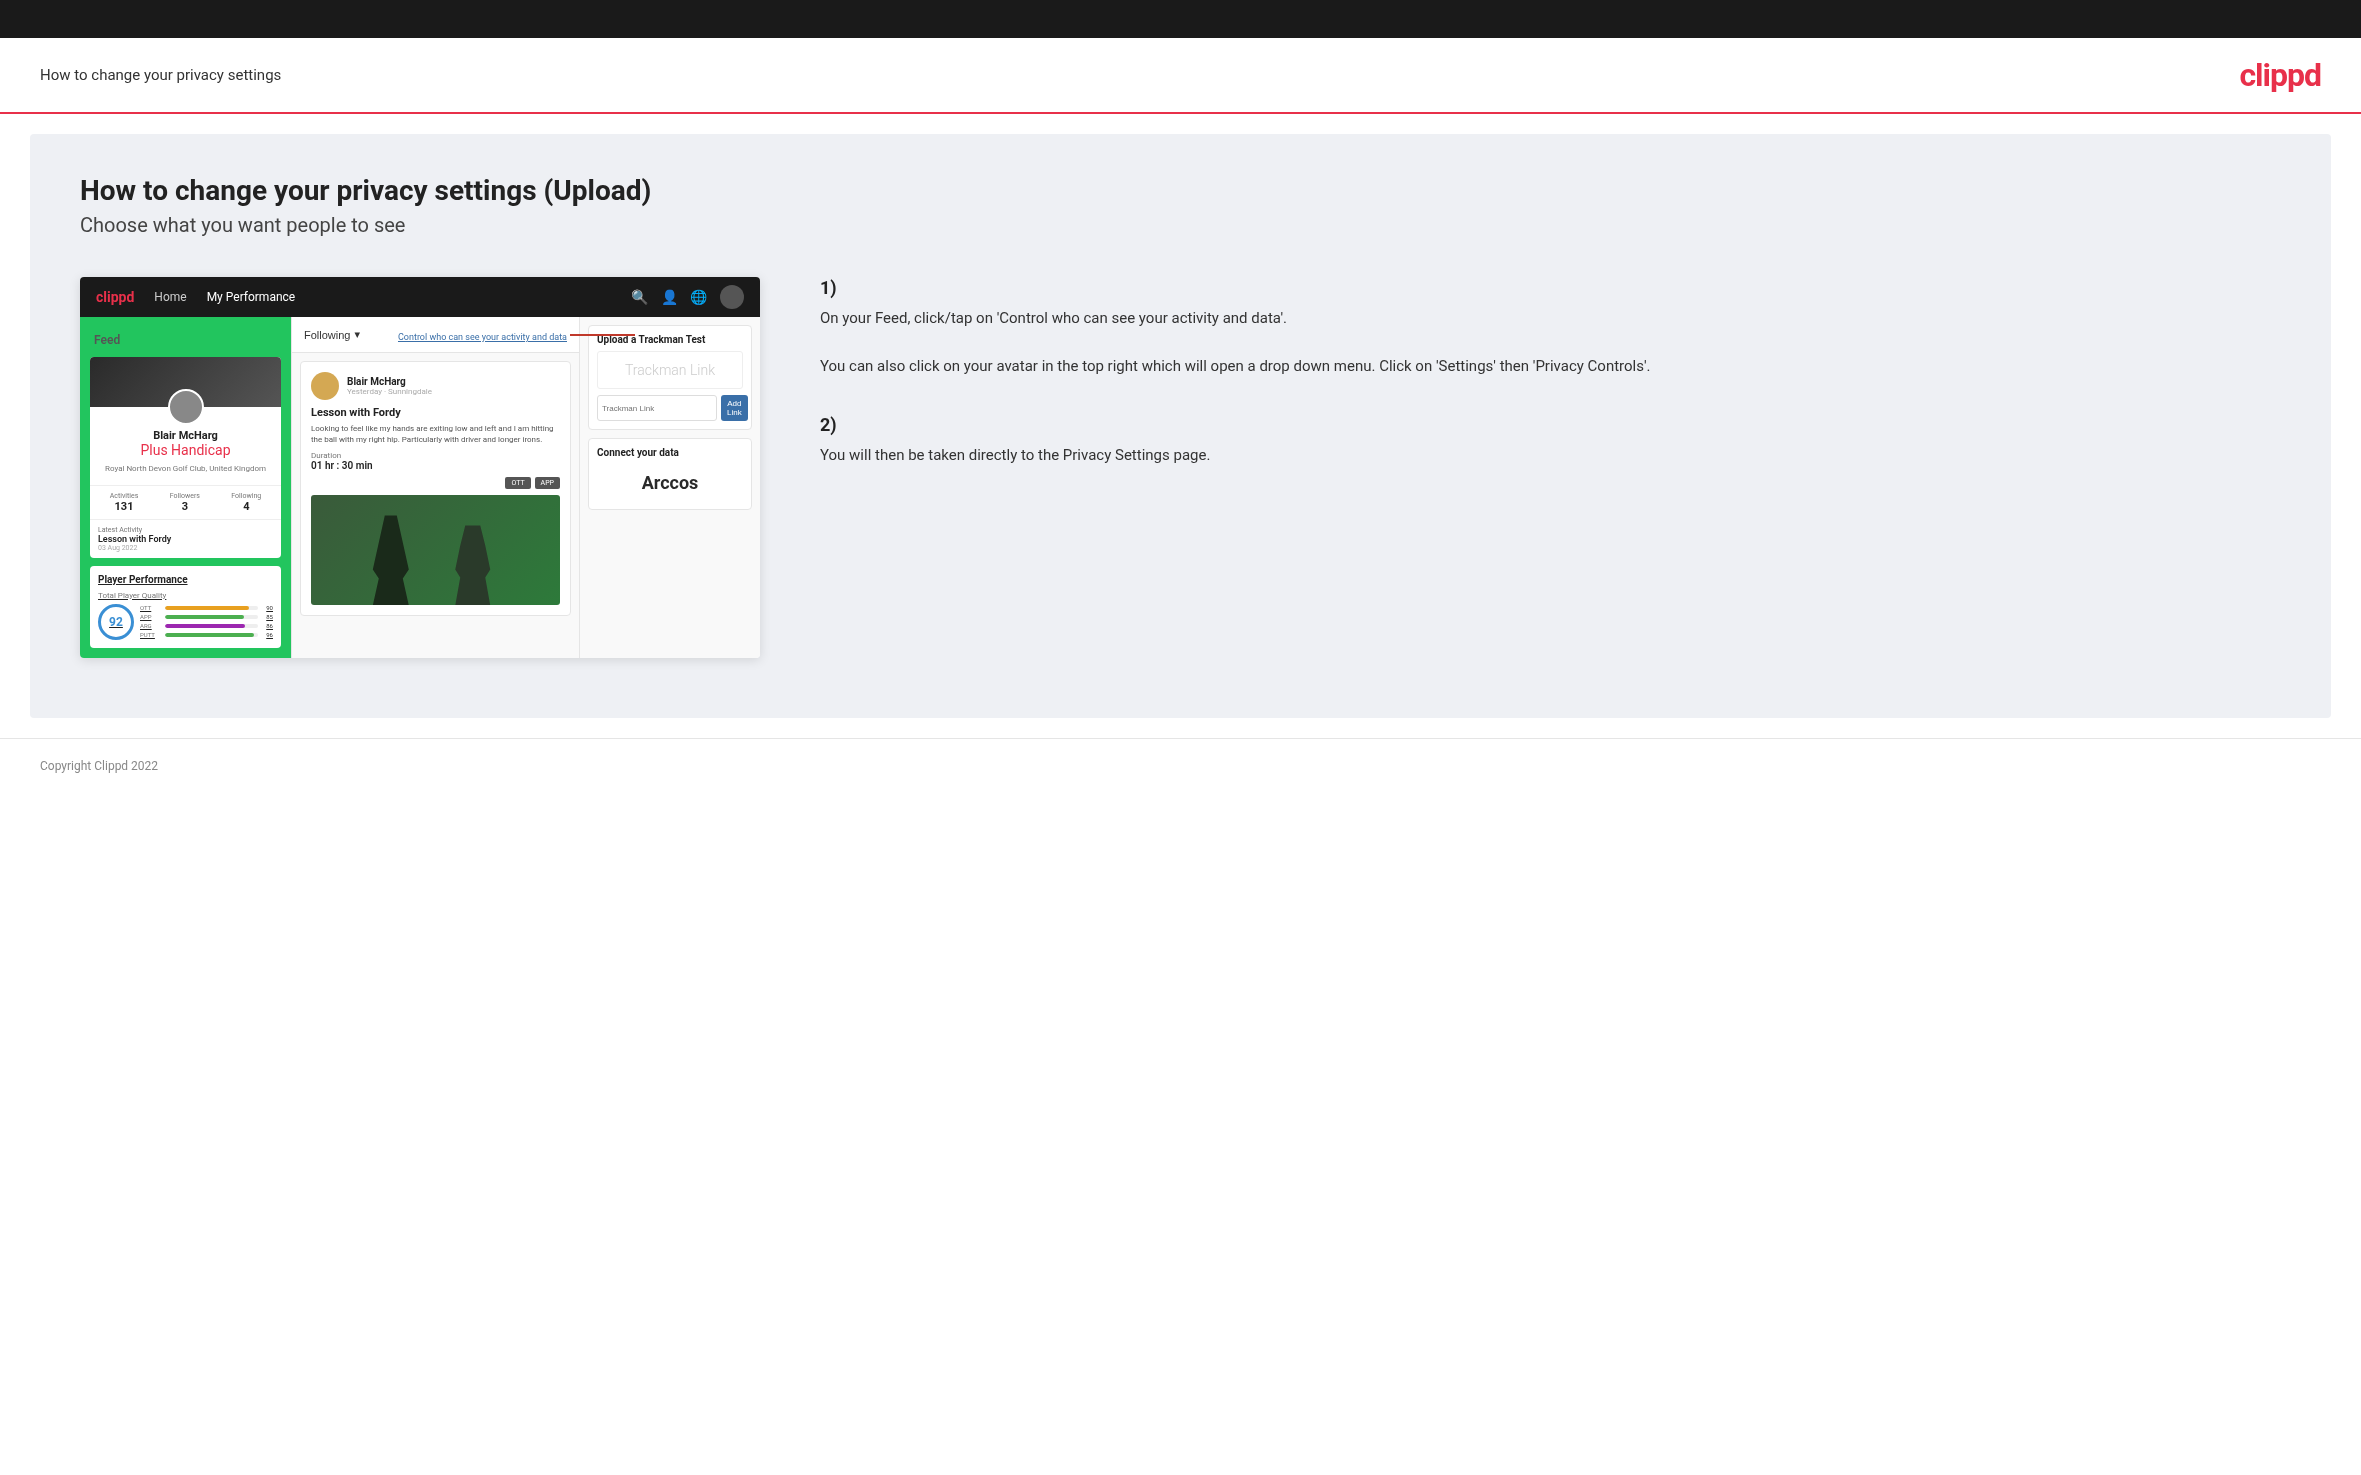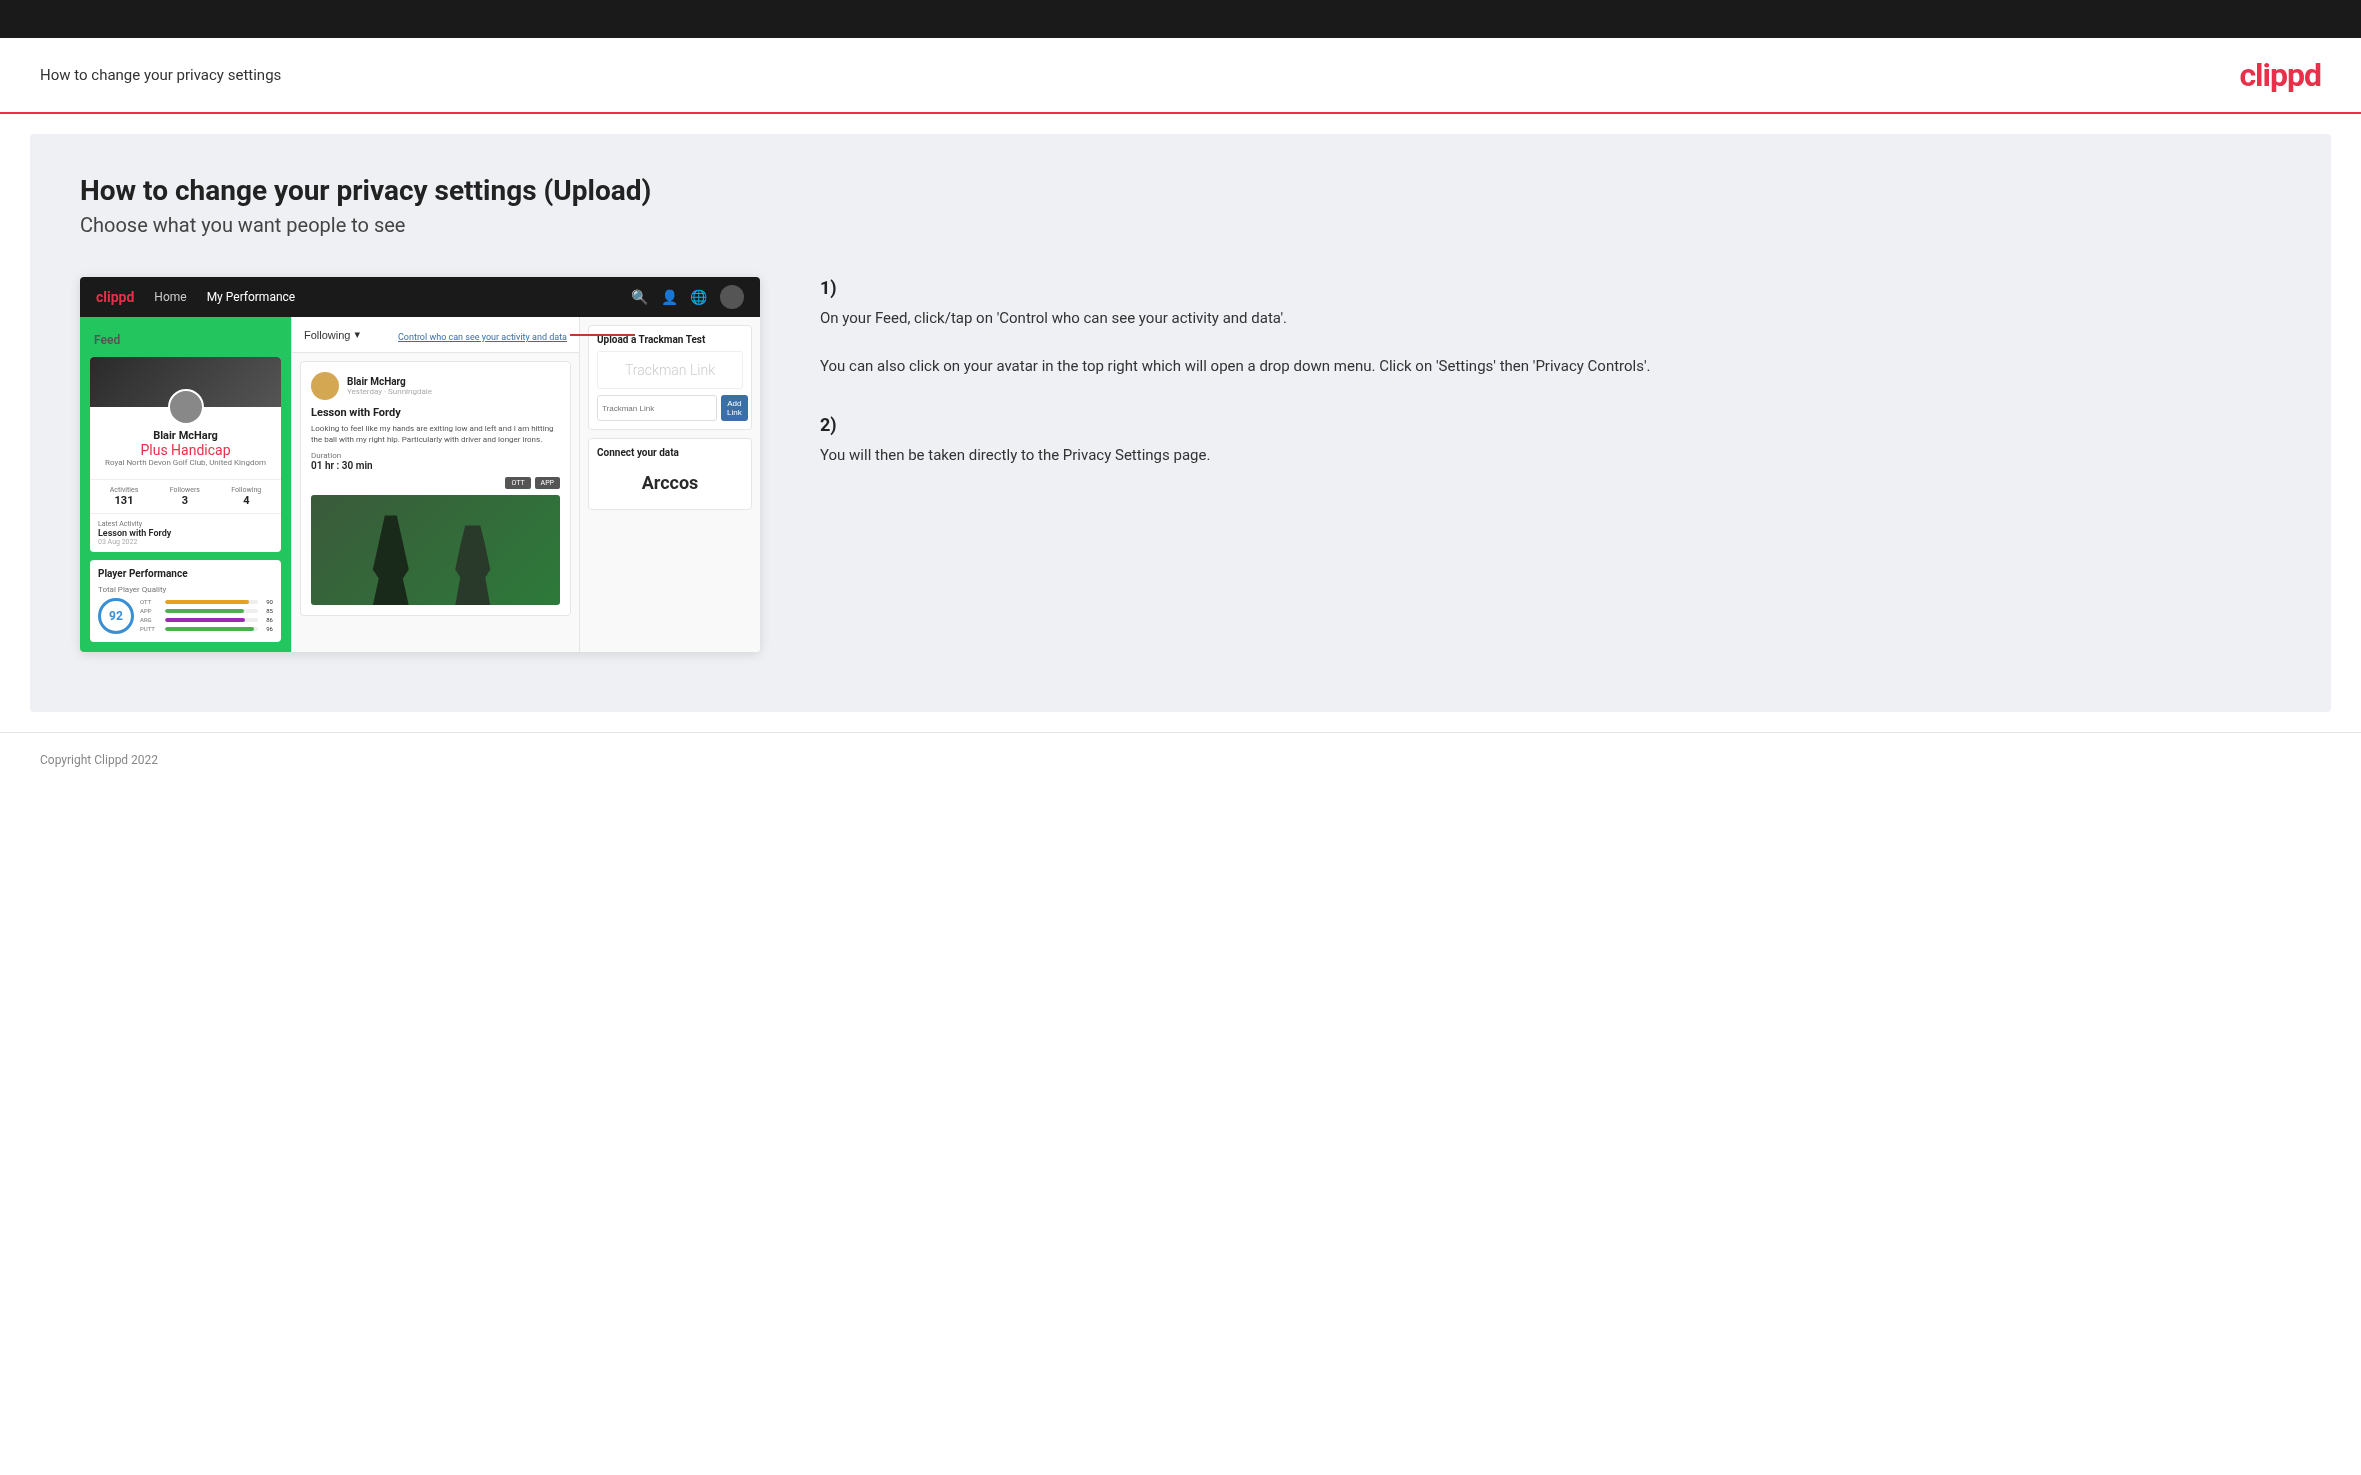--- a/index.html
+++ b/index.html
@@ -161,21 +161,21 @@
       font-weight: 700;
       color: #222;
     }
     .profile-handicap {
       font-size: 14px;
       color: #e8304a;
     }
     .profile-club {
       font-size: 8px;
       color: #777;
-      margin-top: 0;
+      margin-top: 6px;
     }
     .profile-stats {
       display: flex;
       justify-content: space-around;
       padding: 6px 4px;
       border-top: 1px solid #eee;
       margin-top: 4px;
     }
     .stat-item {
       text-align: center;
@@ -204,20 +204,21 @@
     }
     .latest-date {
       font-size: 7px;
       color: #aaa;
     }
     .player-perf {
       background: #fff;
       border-radius: 4px;
       padding: 8px;
       margin-top: 8px;
+      text-decoration: underline;
     }
     .perf-title {
       font-size: 10px;
       font-weight: 700;
       margin-bottom: 6px;
     }
     .quality-label {
       font-size: 8px;
       color: #777;
       margin-bottom: 4px;

